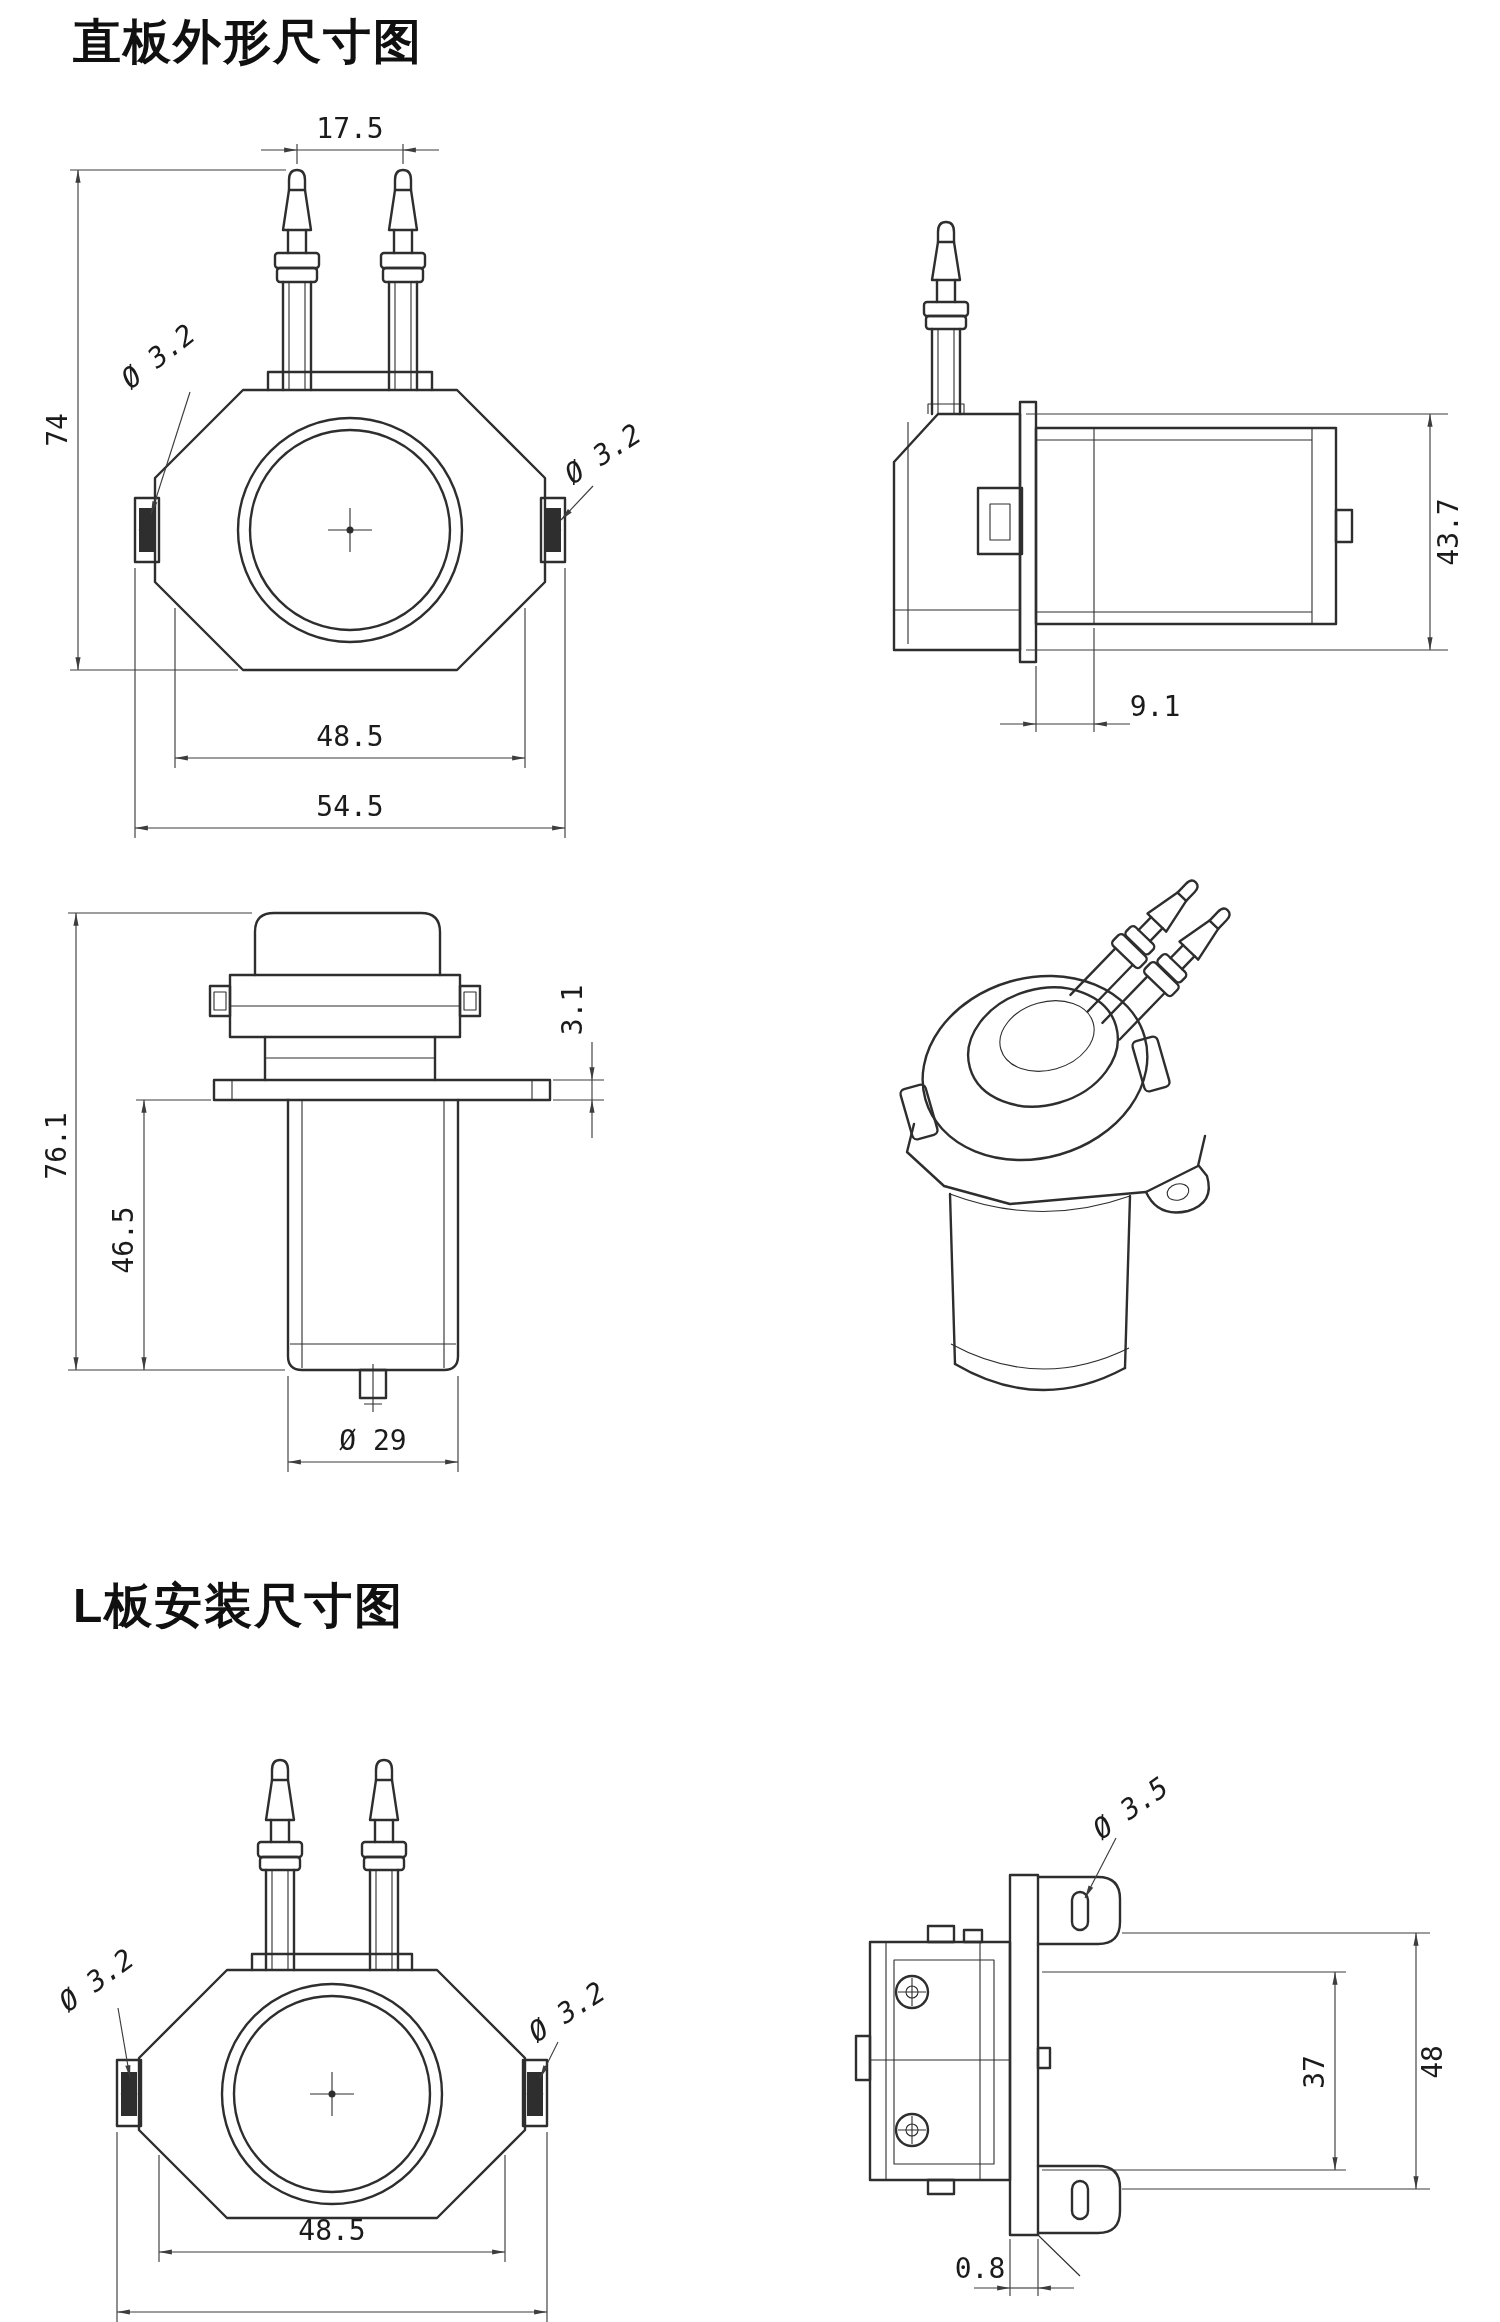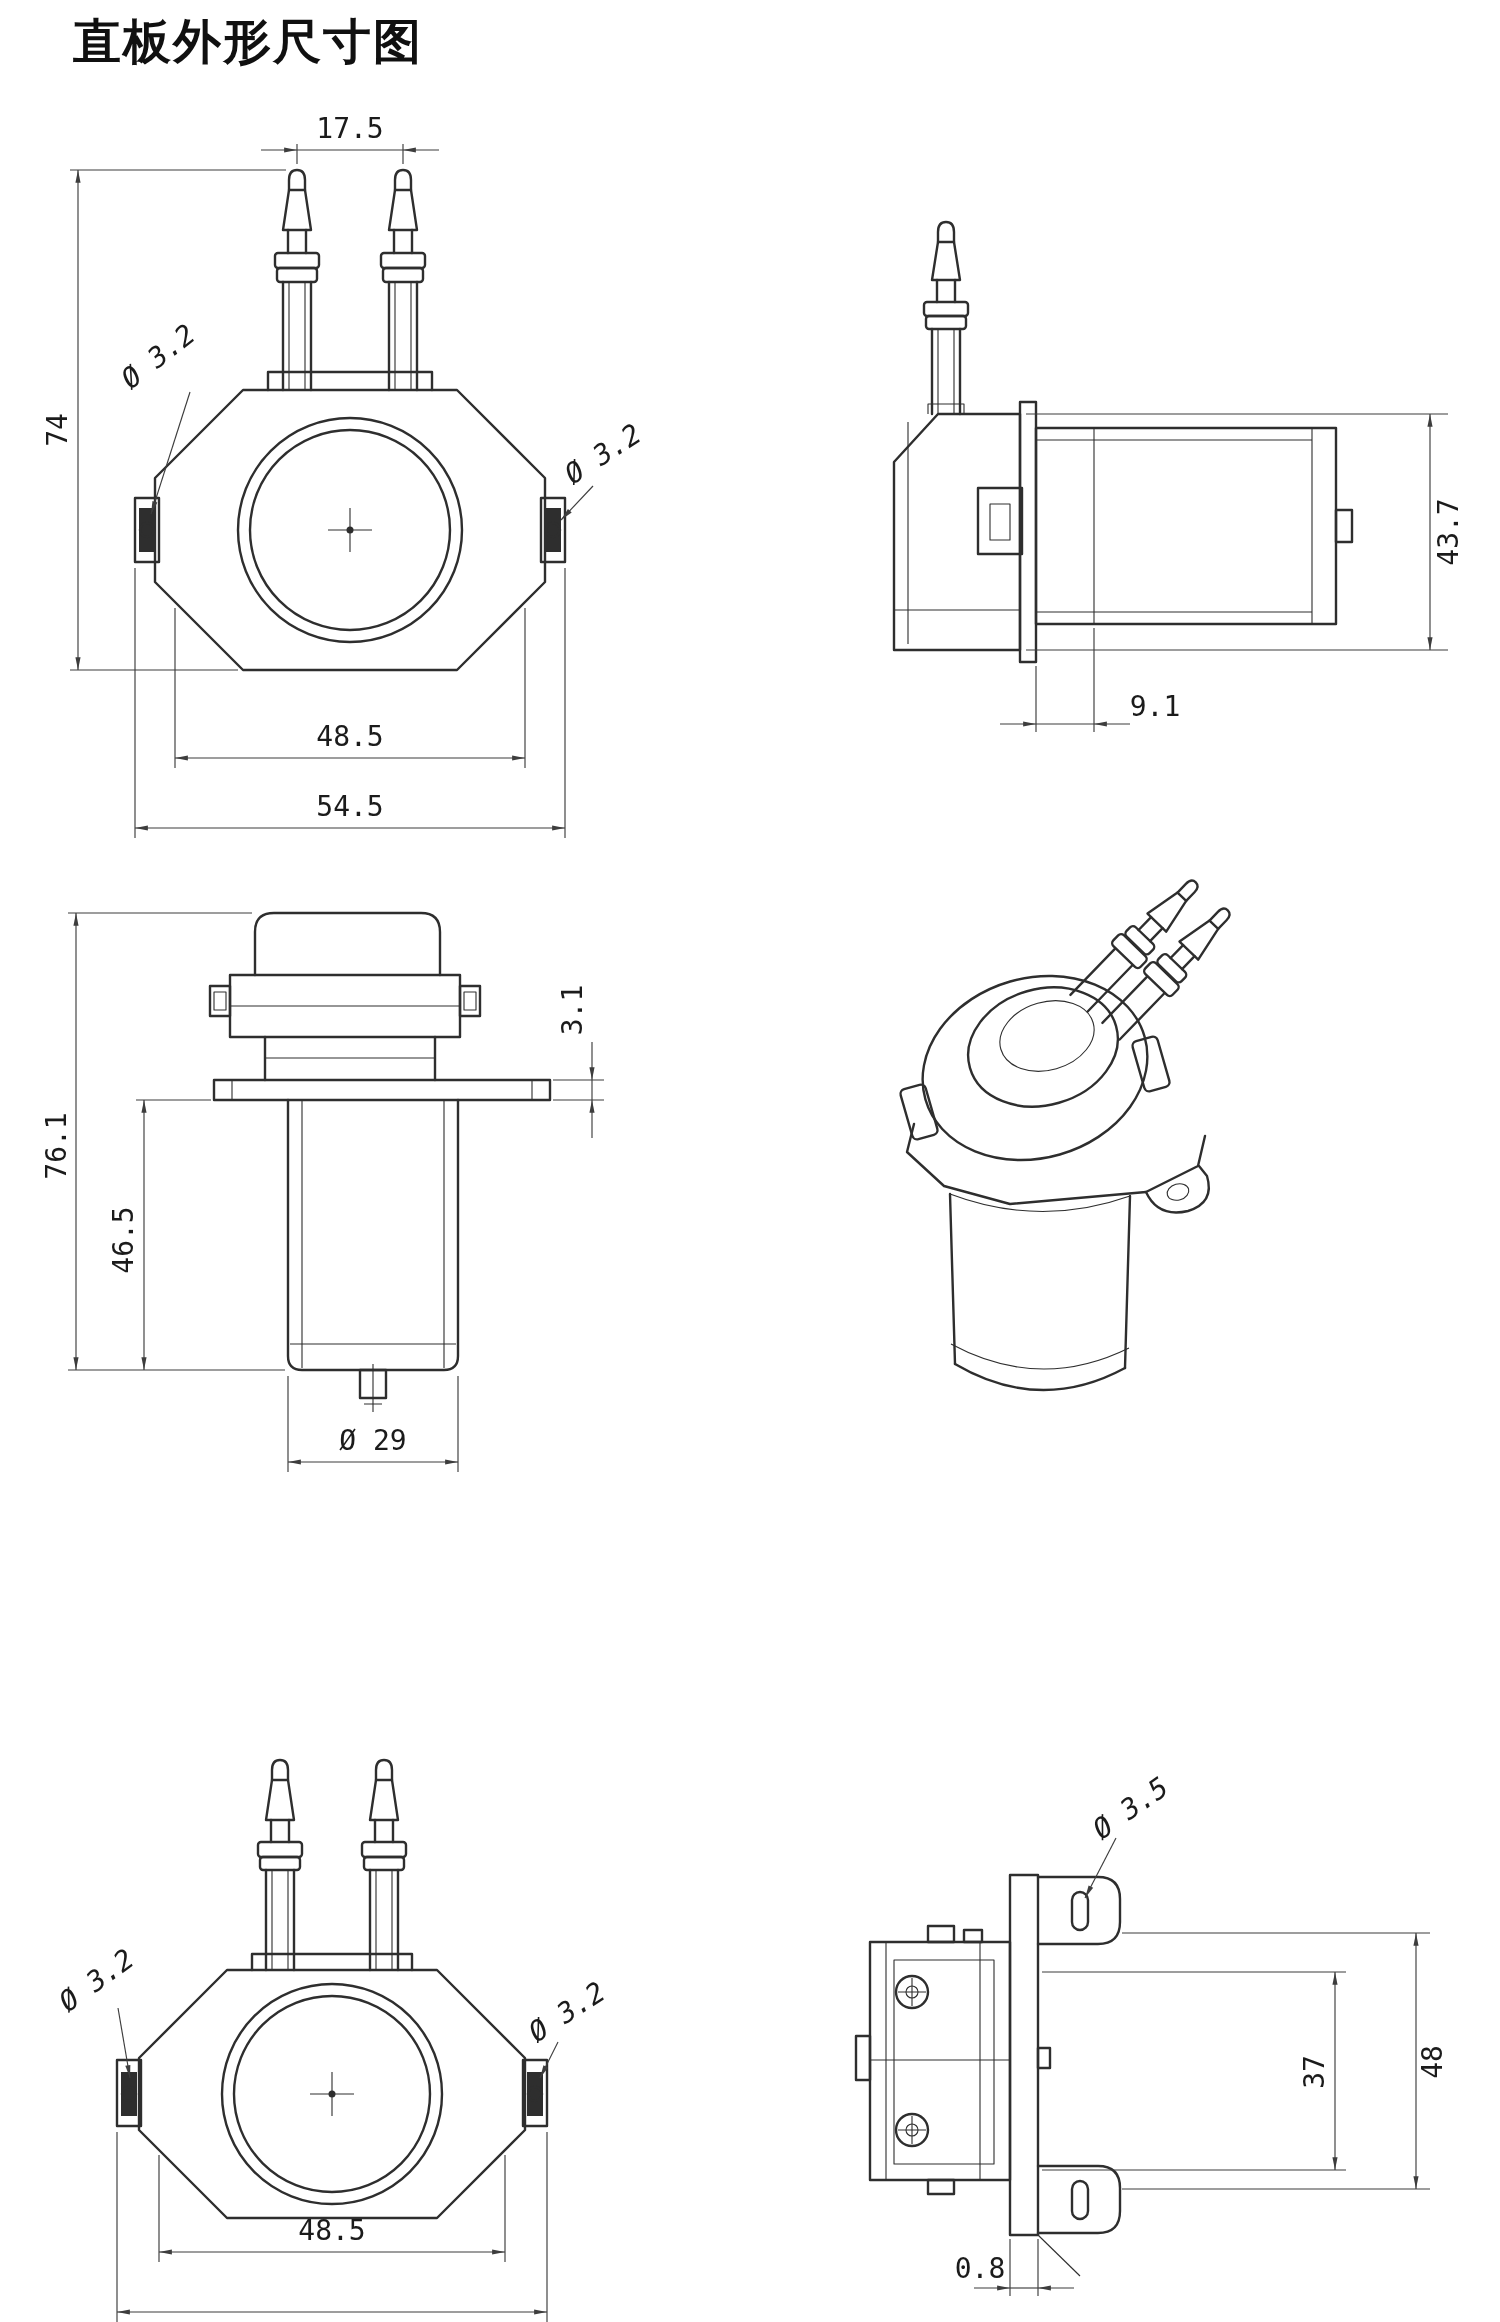--- a/index.html
+++ b/index.html
@@ -16,20 +16,21 @@
   .dark { fill:#2e2e2e; stroke:none; }
   .dimtxt { font-family:"DejaVu Sans Mono","Liberation Mono",monospace; font-size:28px; fill:#1b1b1b; text-anchor:middle; }
   .dimtxt.it { font-style:italic; }
 </style>
 </head>
 <body>
 
 <div class="sheet">
 
   <div class="sheet-title" id="title-straight">直板外形尺寸图</div>
+  <div class="sheet-title" id="title-l">L板安装尺寸图</div>
 
   <svg class="view" style="left:40px;top:110px" width="640" height="770" viewBox="0 0 640 770">
     <defs>
       <marker id="arr" viewBox="0 0 14 14" refX="13" refY="7" markerWidth="15" markerHeight="15" markerUnits="userSpaceOnUse" orient="auto-start-reverse">
         <path d="M1,4.6 L13,7 L1,9.4 Z" fill="#3d3d3d"></path>
       </marker>
     </defs>
 
     <g>
       <path class="part" d="M249,80 V70 Q249,60 257,60 Q265,60 265,70 V80"></path>

